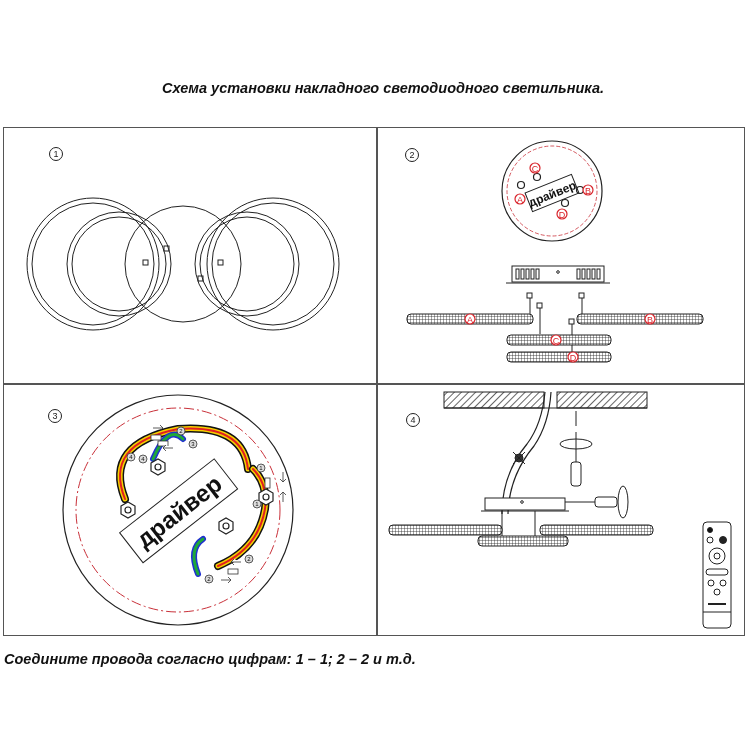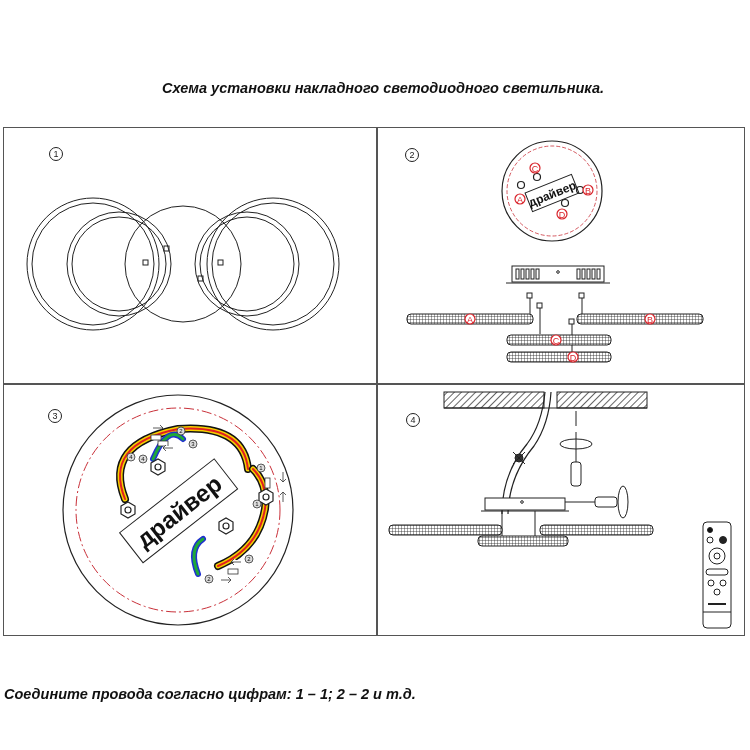--- a/index.html
+++ b/index.html
@@ -1,18 +1,18 @@
 <!DOCTYPE html>
 <html><head>
 <meta charset="utf-8">
 <style>
   html,body{margin:0;padding:0;background:#fff;}
   body{width:750px;height:750px;position:relative;overflow:hidden;font-family:"Liberation Sans",sans-serif;}
   .title{position:absolute;left:8px;top:80px;width:750px;text-align:center;font-weight:bold;font-style:italic;font-size:14.5px;color:#111;}
-  .footer{position:absolute;left:4px;top:686px;font-weight:bold;font-style:italic;font-size:14.5px;color:#111;}
+  .footer{position:absolute;left:4px;top:651px;font-weight:bold;font-style:italic;font-size:14.5px;color:#111;}
   .grid{position:absolute;left:3px;top:127px;width:742px;height:509px;border:1.5px solid #555;box-sizing:border-box;}
   .vline{position:absolute;left:376px;top:127px;width:1.5px;height:509px;background:#555;}
   .hline{position:absolute;left:3px;top:383px;width:742px;height:1.5px;background:#555;}
   .panel{position:absolute;}
   .num{position:absolute;width:12px;height:12px;border:1.3px solid #222;border-radius:50%;font-size:9px;line-height:12px;text-align:center;color:#222;}
   svg{position:absolute;left:0;top:0;overflow:visible;}
   .lbl{font-family:"Liberation Sans",sans-serif;}
 </style>
 </head>
 <body>

